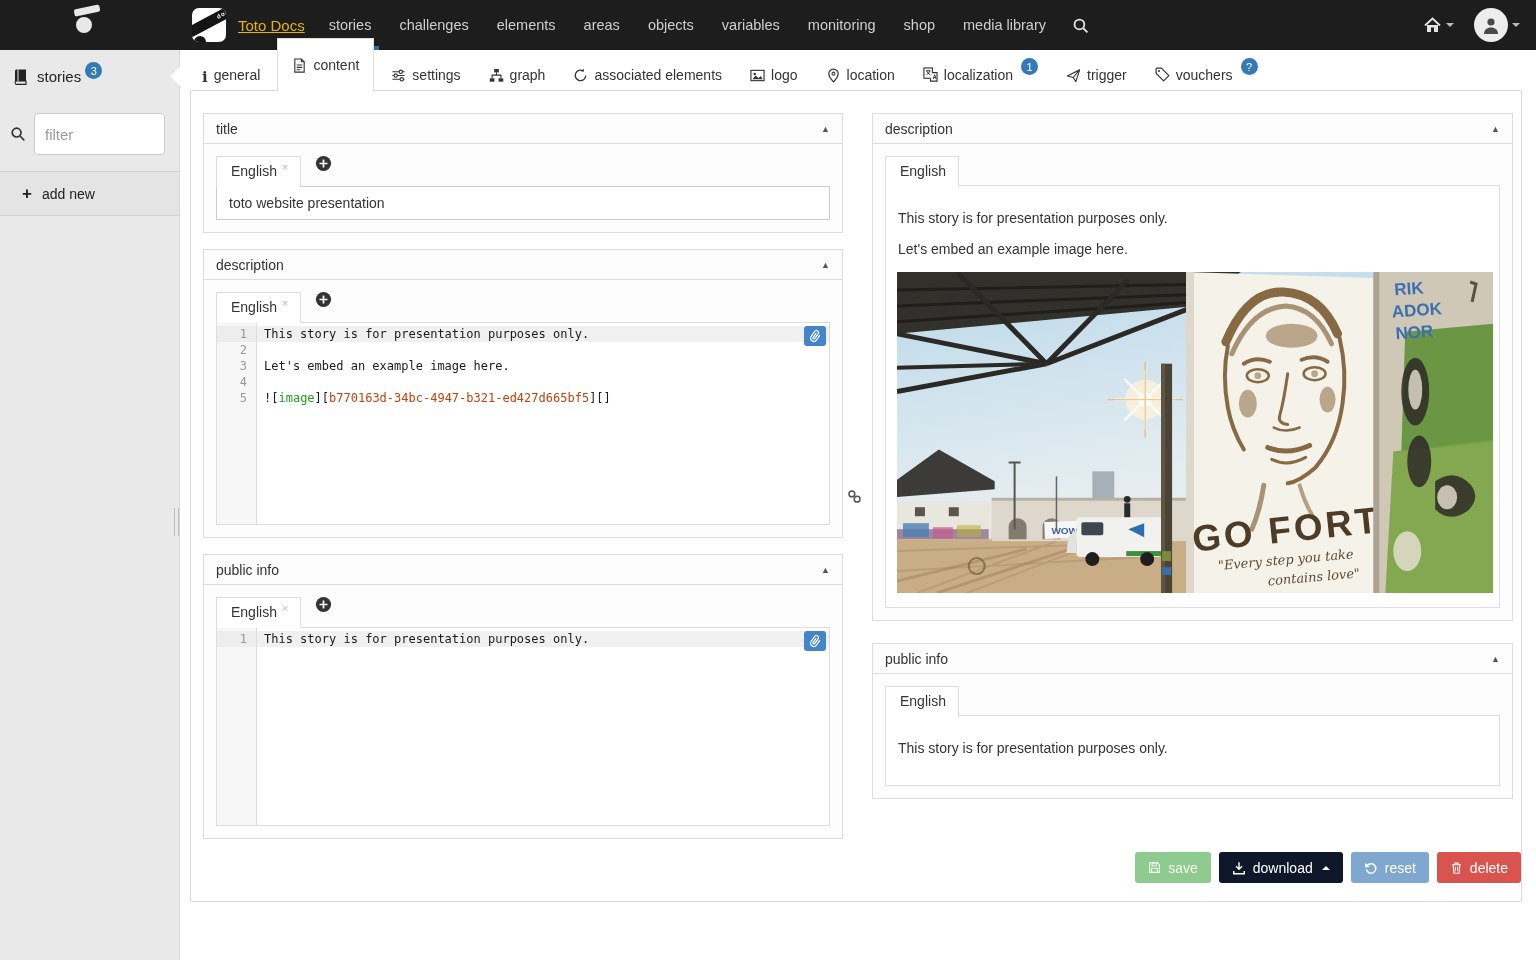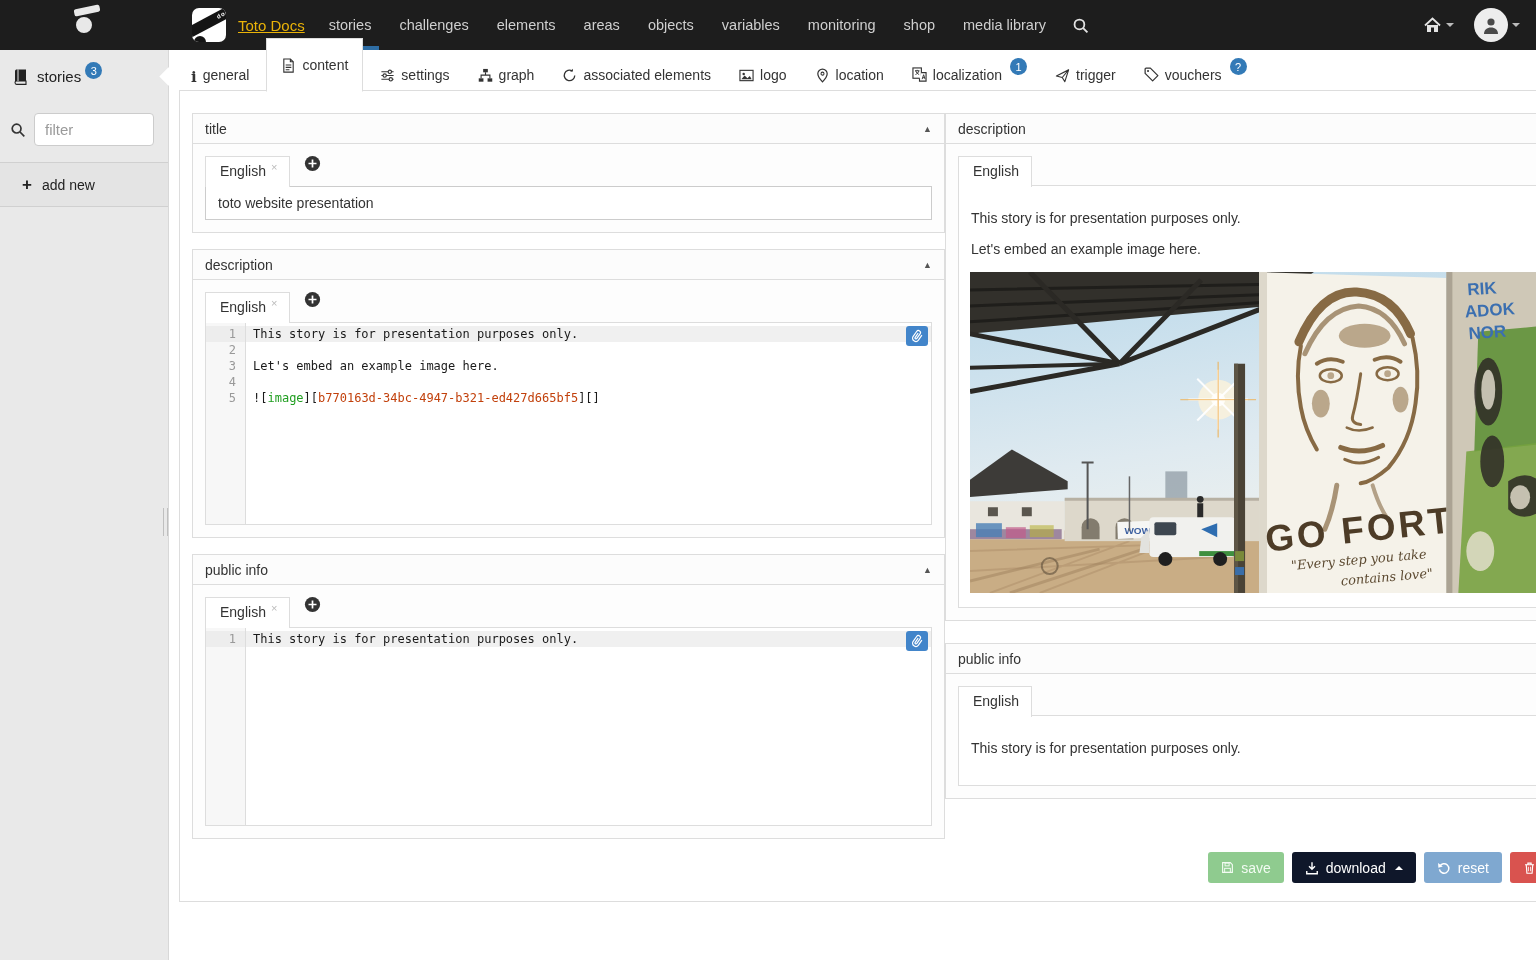--- a/index.html
+++ b/index.html
@@ -40,21 +40,21 @@
 
   
   .sb-header { height:53px; display:flex; align-items:center; padding-left:12px; position:relative; }
   .sb-header .label { font-size:15px; color:#222; margin-left:8px; }
   .badge-blue { background:#337ab7; color:#fff; font-size:11px; min-width:17px; height:17px;
     border-radius:9px; display:inline-flex; align-items:center; justify-content:center;
     padding:0 4px; position:relative; top:-6px; margin-left:4px; }
   .notch { position:absolute; right:-7px; top:20px; width:13px; height:13px; background:#fff;
     transform:rotate(45deg); }
   .sb-filter { padding:10px 14px 16px 10px; display:flex; align-items:center; gap:8px; }
-  .sb-filter input { flex:1; height:33px; border:1px solid #ccc; border-radius:4px;
+  .sb-filter input { flex:1; height:42px; border:1px solid #ccc; border-radius:4px;
     padding:0 10px; font-size:15px; color:#333; background:#fff; width:120px; }
   .sb-filter input::placeholder { color:#9a9a9a; }
   .sb-addnew { border-top:1px solid #d0d0d0; border-bottom:1px solid #d0d0d0; background:#e4e4e4;
     height:45px; display:flex; align-items:center; padding-left:22px; gap:10px; cursor:pointer; }
   .sb-addnew .plus { font-size:17px; font-weight:bold; color:#222; }
   .sb-addnew .label { font-size:14px; color:#222; }
   .sb-list { padding-top:14px; }
   .sb-item { position:relative; padding:6px 10px 6px 22px; font-size:14px; color:#333; cursor:pointer; }
   .sb-item .tri { display:none; }
   .sb-item.active .tri { display:block; position:absolute; left:5px; top:9px; width:0; height:0;
@@ -68,21 +68,21 @@
     margin:0 3px; cursor:pointer; position:relative; background:transparent; border:1px solid transparent; }
   .tab.active { background:#fff; border:1px solid #ddd; border-bottom-color:#fff; margin-bottom:-1px;
     z-index:3; padding:18px 14px; }
   .tab .ticon { width:15px; height:15px; display:inline-flex; }
   .tab .info-i { font-weight:bold; font-size:15px; width:auto; font-family:"DejaVu Serif", serif; }
   .tab .badge-blue { top:-8px; margin-left:2px; }
 
   .content-box { border:1px solid #ddd; margin:-1px 14px 0 10px; height:812px;
     padding:22px 8px 20px 12px; display:flex; justify-content:space-between; position:relative;
     background:#fff; }
-  .col-left { width:753px; }
+  .col-left { width:640px; }
   .col-right { width:641px; }
   .link-icon { position:absolute; left:656px; top:398px; color:#555; }
 
   
   .panel { border:1px solid #ddd; background:#fdfdfd; margin-bottom:16px; }
   .panel-header { display:flex; justify-content:space-between; align-items:center;
     padding:6px 12px; border-bottom:1px solid #ddd; background:#fcfcfc; height:30px; }
   .panel-header .ph-label { font-size:14px; color:#333; }
   .panel-header .collapse-caret { font-size:9px; color:#555; cursor:pointer; }
   .panel-body { padding:12px; }

